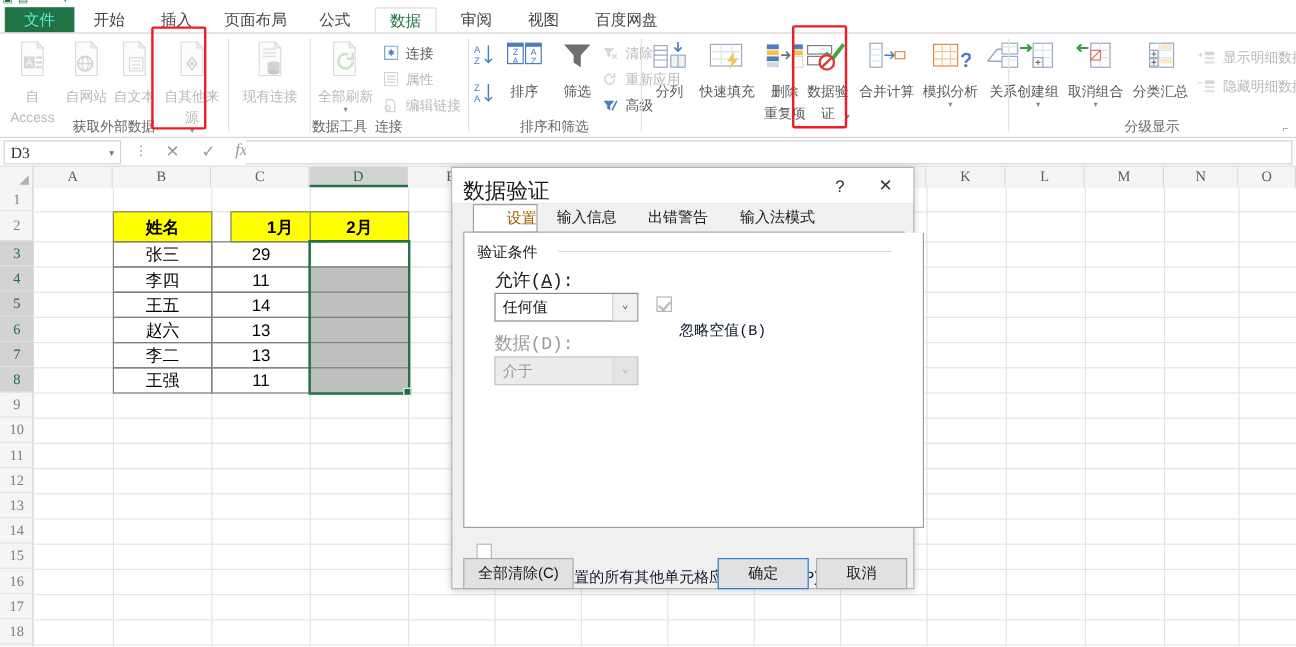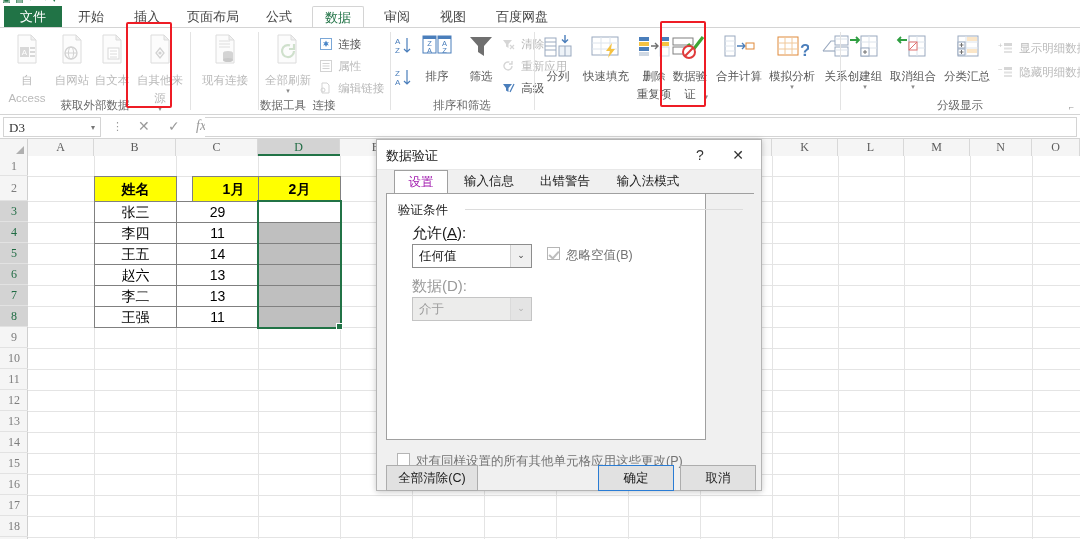--- a/index.html
+++ b/index.html
@@ -31,21 +31,21 @@
   .tabbar {
     position: absolute; top: 6px; left: 0; width: 1080px; height: 22px;
     background: #ffffff;
   }
   .tab {
     position: absolute; top: 0; height: 22px; line-height: 22px;
     font-size: 13px; color: #444; text-align: center; cursor: default;
     white-space: nowrap;
   }
   .tab.file {
-    background: #217346; color: #ffffff; font-size: 13px;
+    background: #217346; color: #5eead4; font-size: 13px;
   }
   .tab.active {
     color: #217346; background: #fff;
     border: 1px solid #d4d4d4; border-bottom: 1px solid #fff;
     border-radius: 2px 2px 0 0;
   }
 
   
   .ribbon {
     position: absolute; top: 27px; left: 0; width: 1080px; height: 88px;
@@ -173,49 +173,49 @@
   .dlg {
     position: absolute; left: 376px; top: 139px; width: 386px; height: 352px;
     background: #f0f0f0; border: 1px solid #b4b4b4;
     box-shadow: 0 1px 6px rgba(0,0,0,.22);
   }
   .dlg-title {
     position: absolute; left: 0; top: 0; width: 100%; height: 30px;
     background: #ffffff; border-bottom: 1px solid #e8e8e8;
   }
   .dlg-title .t {
-    position: absolute; left: 9px; top: 7px; font-size: 13px; color: #1a1a1a;
+    position: absolute; left: 9px; top: 7px; font-size: 18px; color: #1a1a1a;
   }
   .dlg-title .help {
     position: absolute; right: 48px; top: 4px; width: 26px; height: 22px;
     font-size: 14px; color: #333; text-align: center; line-height: 22px;
     cursor: default;
   }
   .dlg-title .close {
     position: absolute; right: 6px; top: 4px; width: 34px; height: 22px;
     font-size: 14px; color: #333; text-align: center; line-height: 22px;
     cursor: default; font-family: "DejaVu Sans", sans-serif;
   }
   .dlg-body {
     position: absolute; left: 9px; top: 30px; width: 368px; height: 270px;
   }
   .tabs { position: absolute; left: 0; top: 0; height: 24px; }
   .dtab {
     position: absolute; top: 0; height: 24px; line-height: 23px;
     font-size: 12.5px; color: #1a1a1a; text-align: center;
     background: #f0f0f0; cursor: default; white-space: nowrap;
   }
-  .dtab.act { background: #fff; border: 1px solid #a0a0a0; color: #a21caf; }
+  .dtab.act { background: #fff; border: 1px solid #a0a0a0; color: #a16207; text-align: right; }
   .tabs-underline {
     position: absolute; left: 0; top: 23px; width: 368px; height: 1px;
     background: #a0a0a0;
   }
   .panel {
-    position: absolute; left: 0; top: 24px; width: 320px; height: 246px;
-    background: #fff; border: 1px solid #a0a0a0; border-top: none;
+    position: absolute; left: 0; top: 24px; width: 384px; height: 246px;
+    background: #fff; border: 1px solid #a0a0a0; border-top: none; font-family: Liberation Mono, monospace;
   }
   .grouplabel {
     position: absolute; font-size: 12.5px; color: #1a1a1a; background: #fff;
     padding-right: 5px;
   }
   .grouprule {
     position: absolute; height: 1px; background: #dcdcdc;
   }
   .fldlabel { position: absolute; font-size: 15px; color: #1a1a1a; }
   .fldlabel.dim { color: #9a9a9a; }
@@ -237,21 +237,21 @@
   .chkrow { position: absolute; font-size: 12.5px; }
   .chkbox {
     position: absolute; width: 13px; height: 13px; background: #fff;
     border: 1px solid #b5b5b5;
   }
   .chkbox.checked-dim:after {
     content: ""; position: absolute; left: 3px; top: 1px;
     width: 4px; height: 8px; border: solid #bdbdbd;
     border-width: 0 2px 2px 0; transform: rotate(42deg);
   }
-  .chklabel { position: absolute; color: #737373; font-size: 12.5px; }
+  .chklabel { position: absolute; color: #0f172a; font-size: 12.5px; margin-top: 20px; }
   .dbtn {
     position: absolute; height: 26px; background: #e1e1e1;
     border: 1px solid #adadad; font-size: 12.5px; color: #1a1a1a;
     text-align: center; line-height: 24px; cursor: default; margin-top: 12px;
   }
   .dbtn.primary { background: #e1e1e1; border: 1px solid #2a7cd4; }
   u.ak { text-decoration: underline; }
 </style>
 </head>
 <body>

